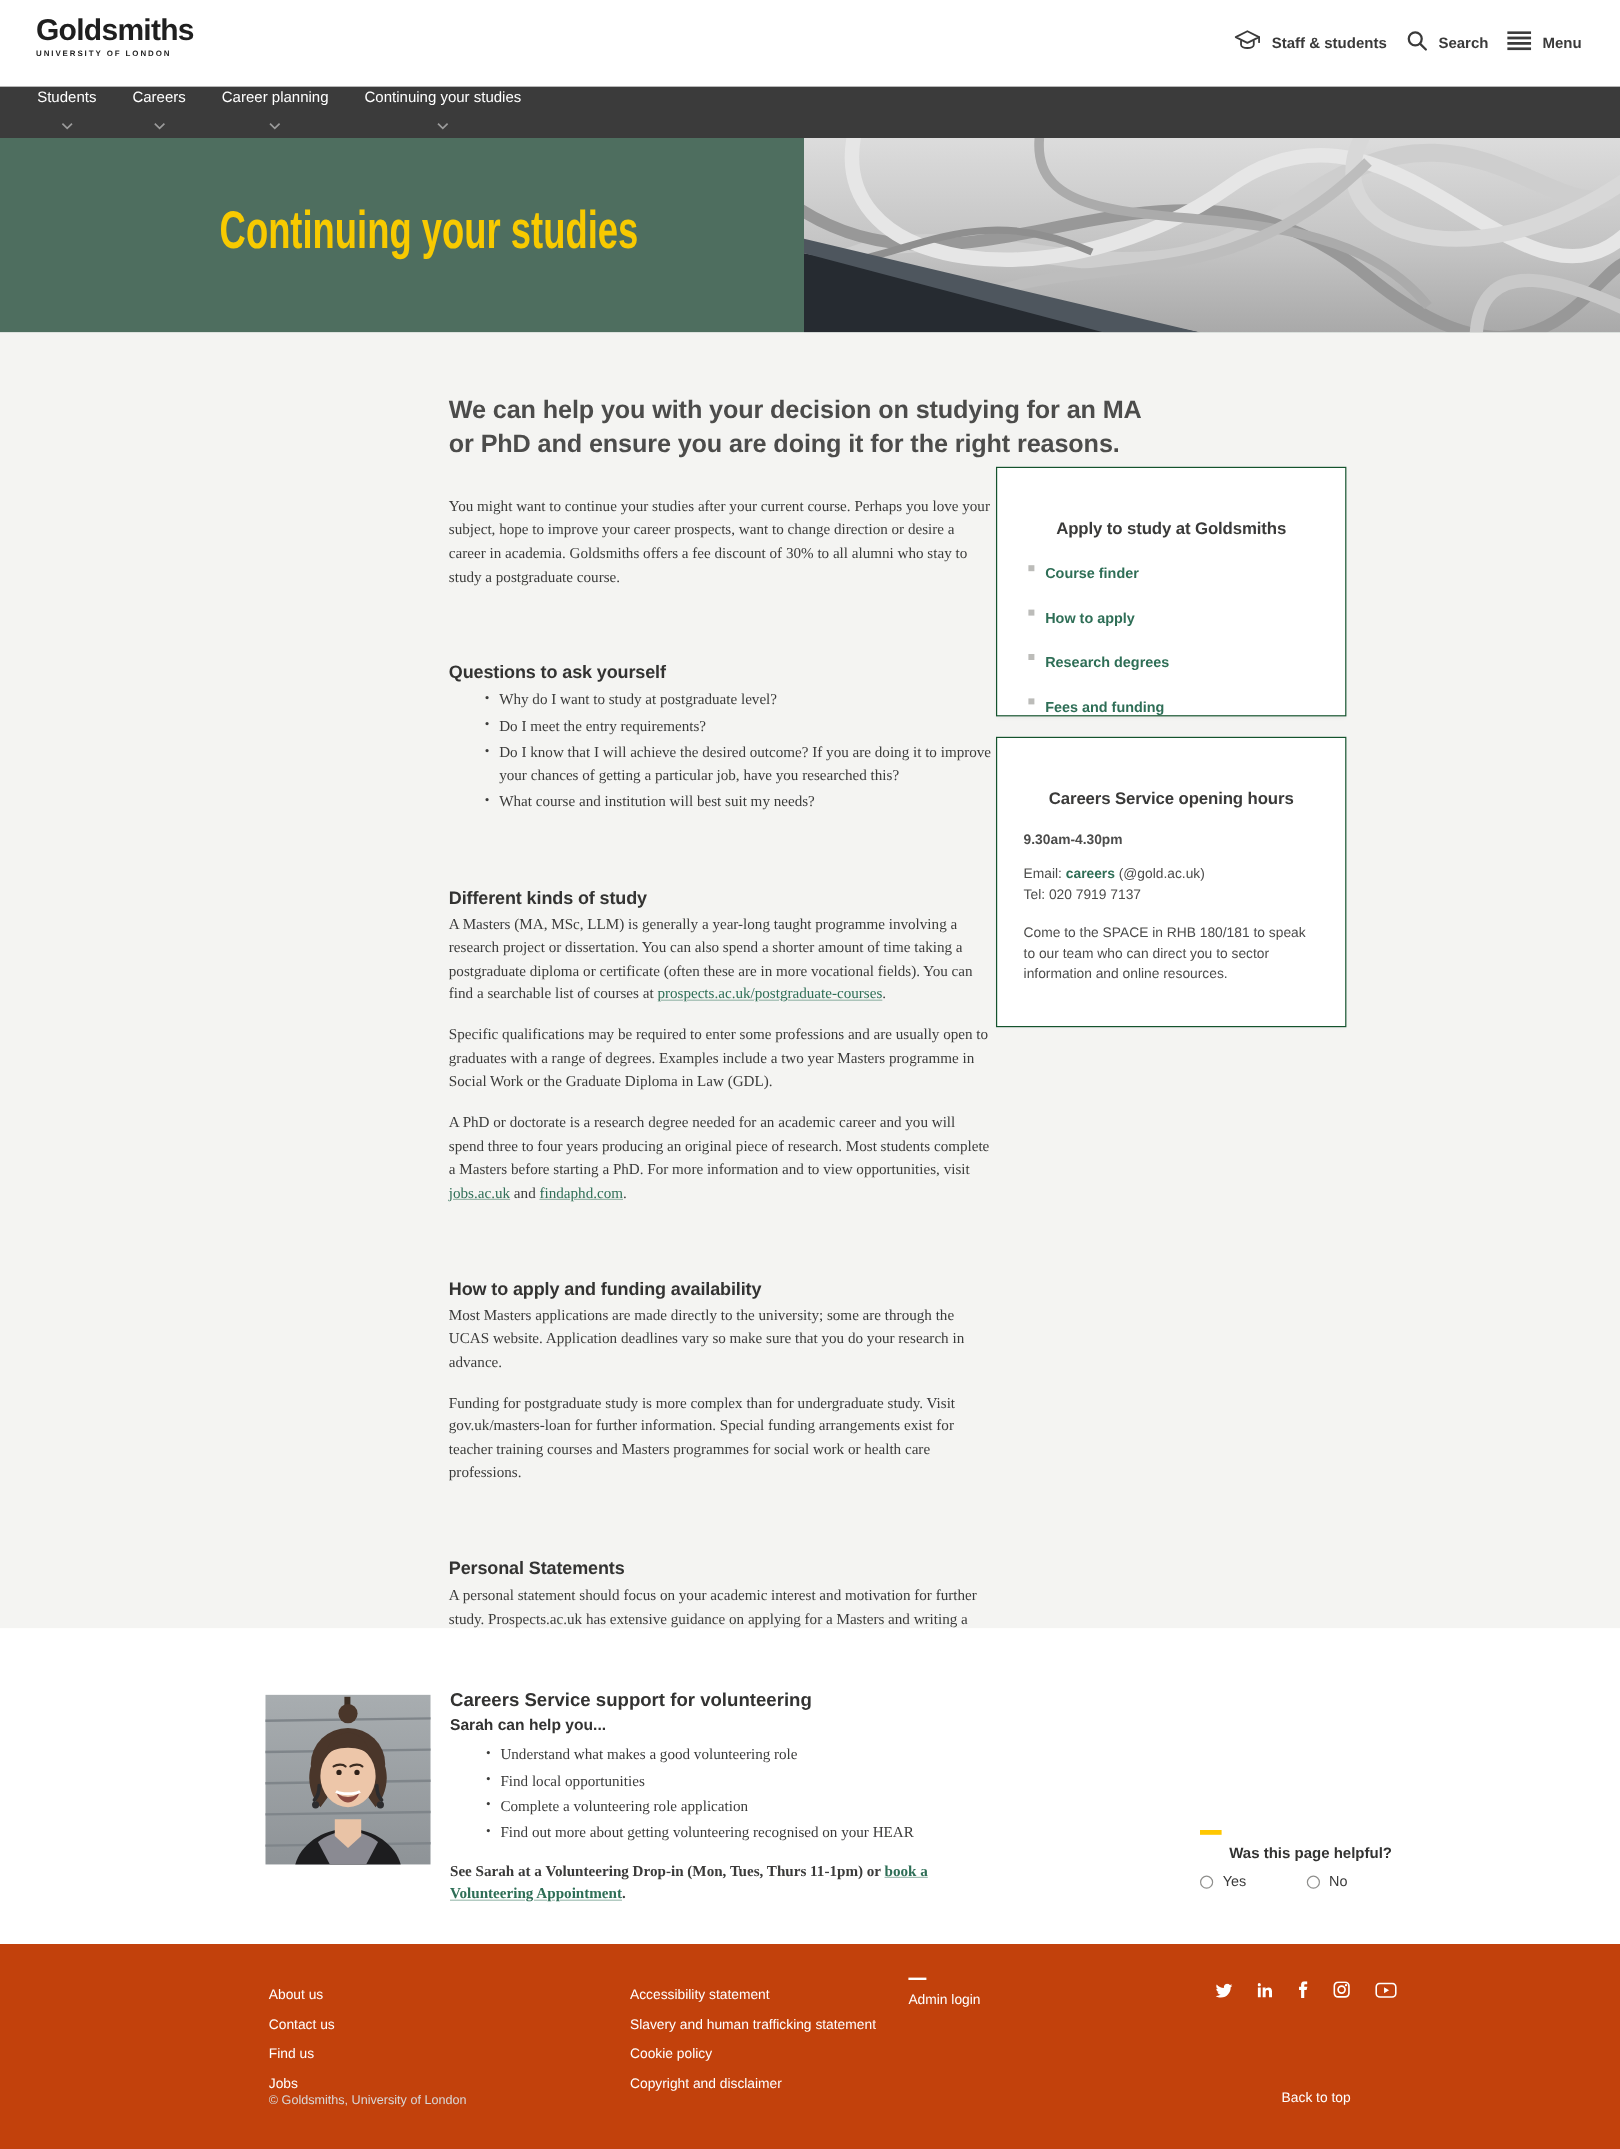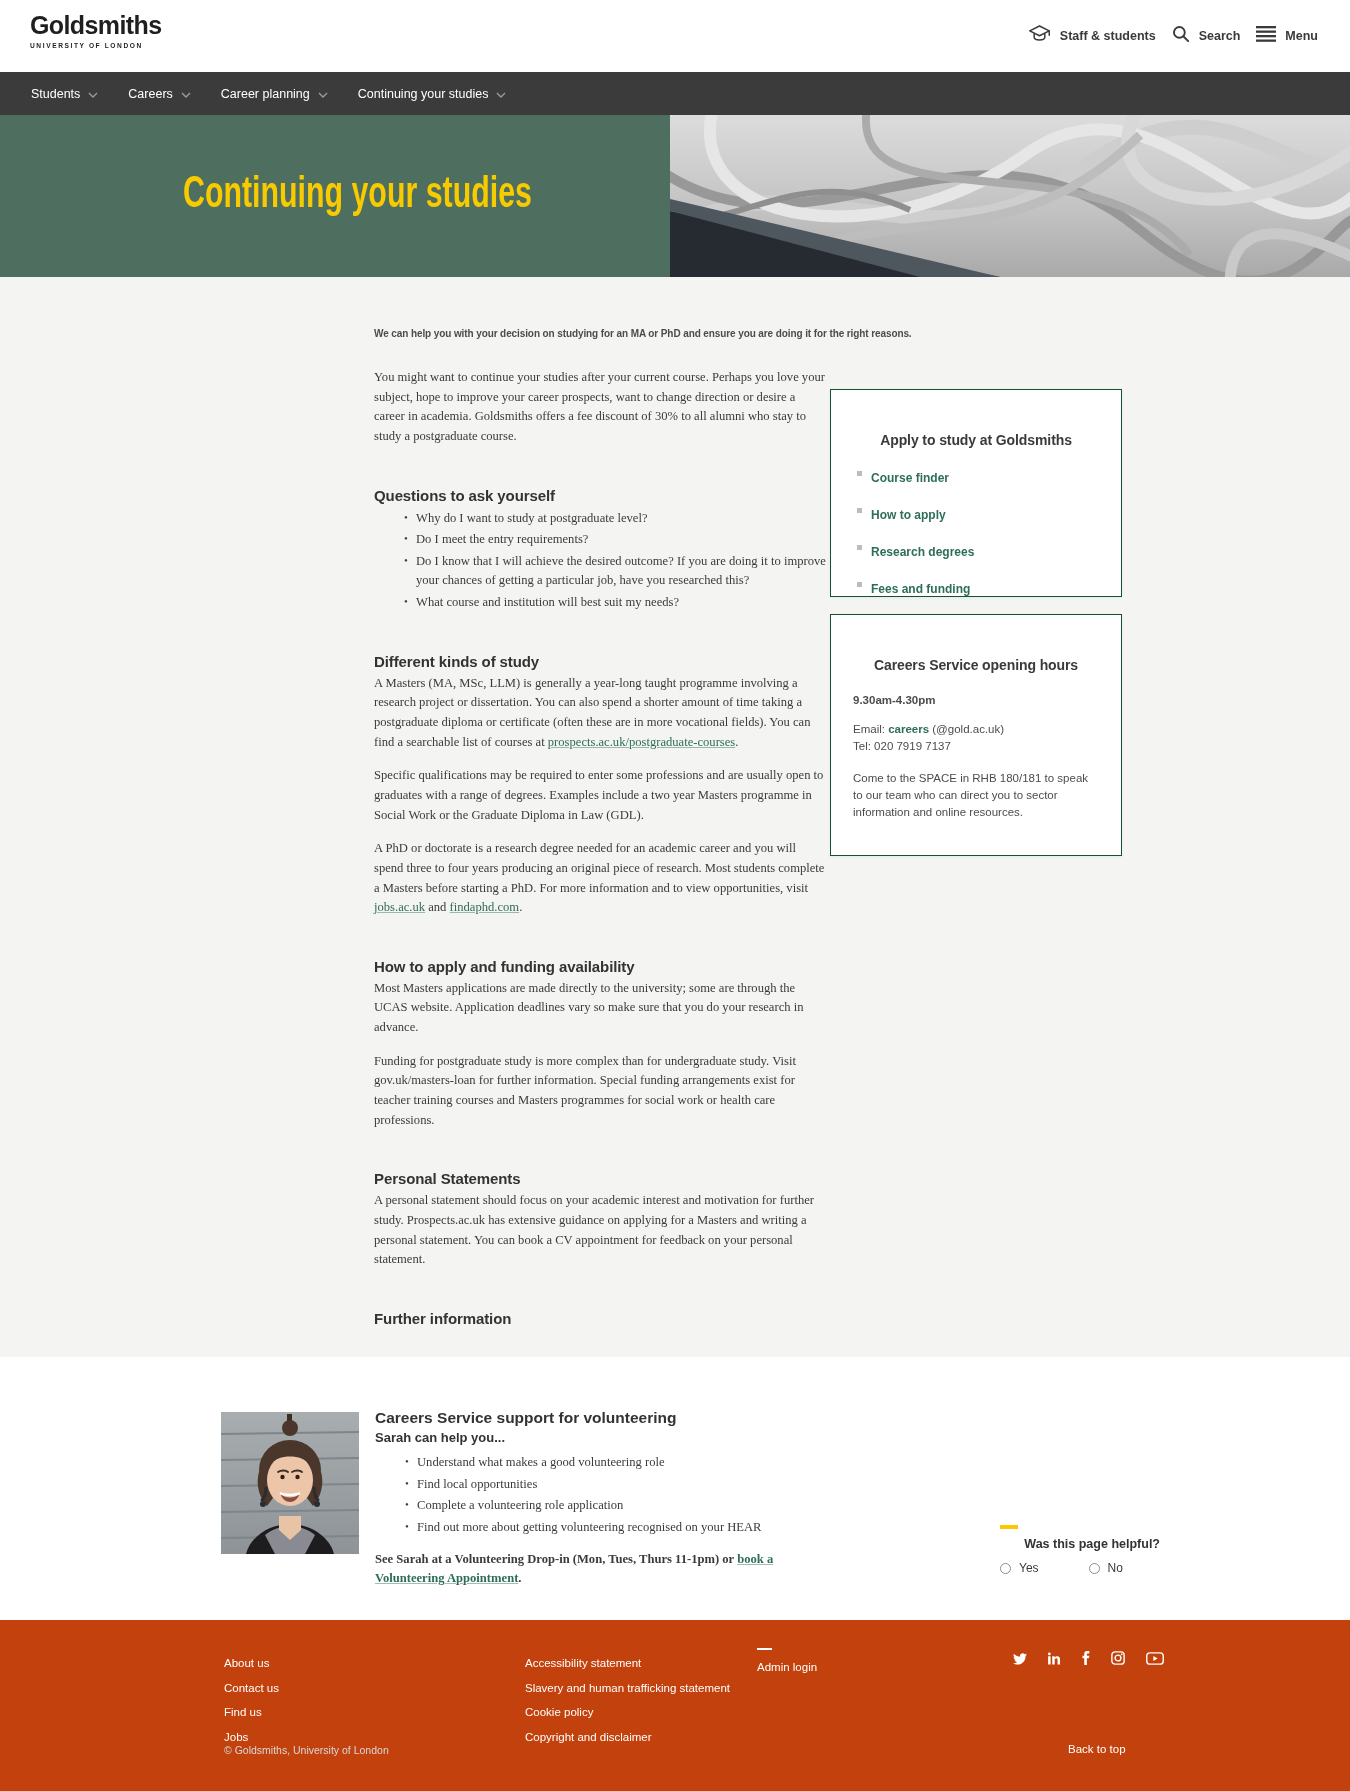--- a/index.html
+++ b/index.html
@@ -11,38 +11,38 @@
   .header { position:relative; height:72px; background:#fff; }
   .logo { position:absolute; left:30px; top:13px; cursor:pointer; }
   .logo-title { font-size:25px; font-weight:700; letter-spacing:-0.6px; color:#1f1f1f; line-height:1; }
   .logo-sub { font-size:6.6px; font-weight:700; letter-spacing:1.6px; color:#1f1f1f; margin-top:4px; }
   .header-tools { position:absolute; right:32px; top:0; height:72px; display:flex; align-items:center; gap:16px; }
   .tool { display:flex; align-items:center; gap:9px; cursor:pointer; }
   .tool-label { font-size:12.5px; font-weight:700; color:#3a3a3a; }
 
   
   .navbar { height:43px; background:#3b3b3b; display:flex; align-items:center; padding-left:31px; gap:30px; }
-  .nav-item { display:flex; align-items:center; gap:8px; cursor:pointer; }
+  .nav-item { display:flex; align-items:center; gap:8px; cursor:pointer;flex-direction:column; }
   .nav-label { font-size:12.5px; color:#fff; }
 
   
   .hero { position:relative; height:162px; background:#4e6e5f; overflow:hidden; }
   .hero-img { position:absolute; right:0; top:0; width:680px; height:162px; }
   .hero-title { position:absolute; left:183px; top:54px; font-size:41px; font-weight:700;
                 color:#f8ca00; letter-spacing:0; transform:scale(0.74,1.08); transform-origin:left center;
                 white-space:nowrap; }
 
   
   .main-area { position:relative; height:1080px; background:#f4f4f2; overflow:hidden; }
   .main-col { position:absolute; left:374px; top:50px; width:452px; }
-  .intro-heading { width:580px; font-size:10px; font-weight:700; color:#4c4c4b; line-height:1.4; letter-spacing:-0.1px; }
+  .intro-heading { width:580px; font-size:21px; font-weight:700; color:#4c4c4b; line-height:1.4; letter-spacing:-0.1px; }
   .serif { font-family:"Liberation Serif", serif; font-size:12.6px; color:#3b3b3a; line-height:1.56; }
   .para { margin-top:14px; }
   .first-para { margin-top:27px; }
-  .h2 { font-size:15px; font-weight:700; color:#333332; margin-top:40px; letter-spacing:-0.1px; }
+  .h2 { font-size:15px; font-weight:700; color:#333332; margin-top:61px; letter-spacing:-0.1px; }
   ul.blist { margin-top:5px; padding-left:30px; list-style:none; }
   ul.blist li { position:relative; padding-left:12px; margin-top:2px; }
   ul.blist li::before { content:"•"; position:absolute; left:0; top:0; font-size:11px; color:#3b3b3a; }
   a.glink { color:#2e6e56; text-decoration:underline; text-decoration-color:rgba(46,110,86,.45); cursor:pointer; }
 
   
   .side-box { position:absolute; left:830px; width:292px; background:#fff;
               border:1px solid #14532d; box-shadow:0 1px 3px rgba(0,0,0,.05); }
   .box-apply { top:112px; height:208px; padding:42px 26px 0; }
   .box-hours { top:337px; height:242px; padding:42px 22px 0; }

